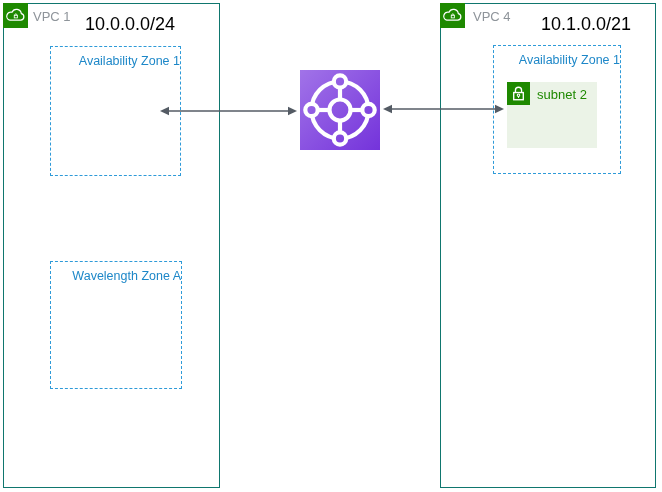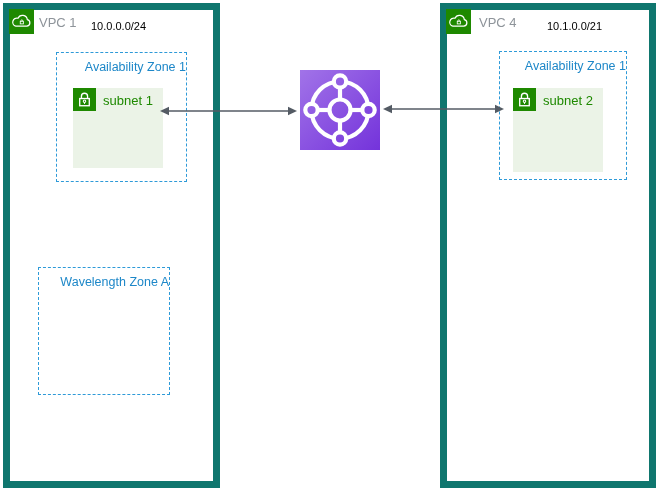--- a/index.html
+++ b/index.html
@@ -1,31 +1,31 @@
 <!DOCTYPE html>
 <html><head>
 <meta charset="utf-8">
 <style>
   html,body{margin:0;padding:0;background:#fff;}
   .canvas{
     position:relative;width:662px;height:492px;background:#fff;overflow:hidden;
     font-family:"Liberation Sans", sans-serif;
   }
   .vpc{
-    position:absolute;border:7px solid #0f766e;background:#fff;box-sizing:border-box;
+    position:absolute;border:1px solid #0f766e;background:#fff;box-sizing:border-box;
   }
   .vpc-icon{
     position:absolute;left:-1px;top:-1px;width:25px;height:25px;display:block;
   }
   .vpc-icon svg{display:block;width:100%;height:100%;}
   .vpc-label{
     position:absolute;top:5px;font-size:13px;color:#8E949A;white-space:nowrap;
   }
   .cidr{
-    position:absolute;top:10px;font-size:11px;color:#000;white-space:nowrap;
+    position:absolute;top:10px;font-size:18px;color:#000;white-space:nowrap;
   }
   .zone{
     position:absolute;border:1px dashed #2E9AD8;box-sizing:border-box;background:transparent;
   }
   .zone-label{
     padding-top:7px;text-align:right;font-size:12.5px;color:#1D87C8;white-space:nowrap;
   }
   .subnet{
     position:absolute;background:#EBF3E7;
   }
@@ -56,54 +56,42 @@
         <path d="M6.5 16.5 L17 16.5 A3.2 3.2 0 0 0 17.6 10.2 A4.7 4.7 0 0 0 8.6 8.9 A3.9 3.9 0 0 0 6.5 16.5 Z" fill="none" stroke="#fff" stroke-width="1.2" stroke-linejoin="round"></path>
         <path d="M11.4 11.8 v-0.5 a0.9 0.9 0 0 1 1.8 0 v0.5" fill="none" stroke="#fff" stroke-width="0.8"></path>
         <rect x="10.8" y="11.8" width="3" height="2.5" fill="none" stroke="#fff" stroke-width="0.8"></rect>
       </svg>
     </span>
     <span class="vpc-label" style="left:29px">VPC 1</span>
     <span class="cidr" style="left:81px">10.0.0.0/24</span>
 
     <div class="zone" style="left:46px;top:42px;width:131px;height:130px">
       <div class="zone-label">Availability Zone 1</div>
-      <div class="subnet" style="left:16px;top:35px;width:90px;height:80px">
-        <span class="subnet-icon">
-          <svg viewBox="0 0 24 24">
-            <rect width="24" height="24" fill="#1E8900"></rect>
-            <path d="M8.8 11 V8.7 a3.2 3.2 0 0 1 6.4 0 V11" fill="none" stroke="#fff" stroke-width="1.4"></path>
-            <rect x="7" y="11" width="10" height="7.5" fill="none" stroke="#fff" stroke-width="1.4"></rect>
-            <circle cx="12" cy="13.9" r="1.3" fill="none" stroke="#fff" stroke-width="1.1"></circle>
-            <line x1="12" y1="15.2" x2="12" y2="16.6" stroke="#fff" stroke-width="1.1"></line>
-          </svg>
-        </span>
-        <span class="subnet-label">subnet 1</span>
-      </div>
     </div>
 
-    <div class="zone" style="left:28px;top:257px;width:132px;height:128px">
+    <div class="zone" style="left:46px;top:257px;width:132px;height:128px">
       <div class="zone-label">Wavelength Zone A</div>
     </div>
   </div>
 
   <div class="vpc" style="left:440px;top:3px;width:216px;height:485px">
     <span class="vpc-icon">
       <svg viewBox="0 0 24 24">
         <rect width="24" height="24" fill="#1E8900"></rect>
         <path d="M6.5 16.5 L17 16.5 A3.2 3.2 0 0 0 17.6 10.2 A4.7 4.7 0 0 0 8.6 8.9 A3.9 3.9 0 0 0 6.5 16.5 Z" fill="none" stroke="#fff" stroke-width="1.2" stroke-linejoin="round"></path>
         <path d="M11.4 11.8 v-0.5 a0.9 0.9 0 0 1 1.8 0 v0.5" fill="none" stroke="#fff" stroke-width="0.8"></path>
         <rect x="10.8" y="11.8" width="3" height="2.5" fill="none" stroke="#fff" stroke-width="0.8"></rect>
       </svg>
     </span>
     <span class="vpc-label" style="left:32px">VPC 4</span>
     <span class="cidr" style="left:100px">10.1.0.0/21</span>
 
     <div class="zone" style="left:52px;top:41px;width:128px;height:129px">
       <div class="zone-label">Availability Zone 1</div>
-      <div class="subnet" style="left:13px;top:36px;width:90px;height:84px">
+      <div class="subnet" style="left:13px;top:36px;width:90px;height:66px">
         <span class="subnet-icon">
           <svg viewBox="0 0 24 24">
             <rect width="24" height="24" fill="#1E8900"></rect>
             <path d="M8.8 11 V8.7 a3.2 3.2 0 0 1 6.4 0 V11" fill="none" stroke="#fff" stroke-width="1.4"></path>
             <rect x="7" y="11" width="10" height="7.5" fill="none" stroke="#fff" stroke-width="1.4"></rect>
             <circle cx="12" cy="13.9" r="1.3" fill="none" stroke="#fff" stroke-width="1.1"></circle>
             <line x1="12" y1="15.2" x2="12" y2="16.6" stroke="#fff" stroke-width="1.1"></line>
           </svg>
         </span>
         <span class="subnet-label">subnet 2</span>

